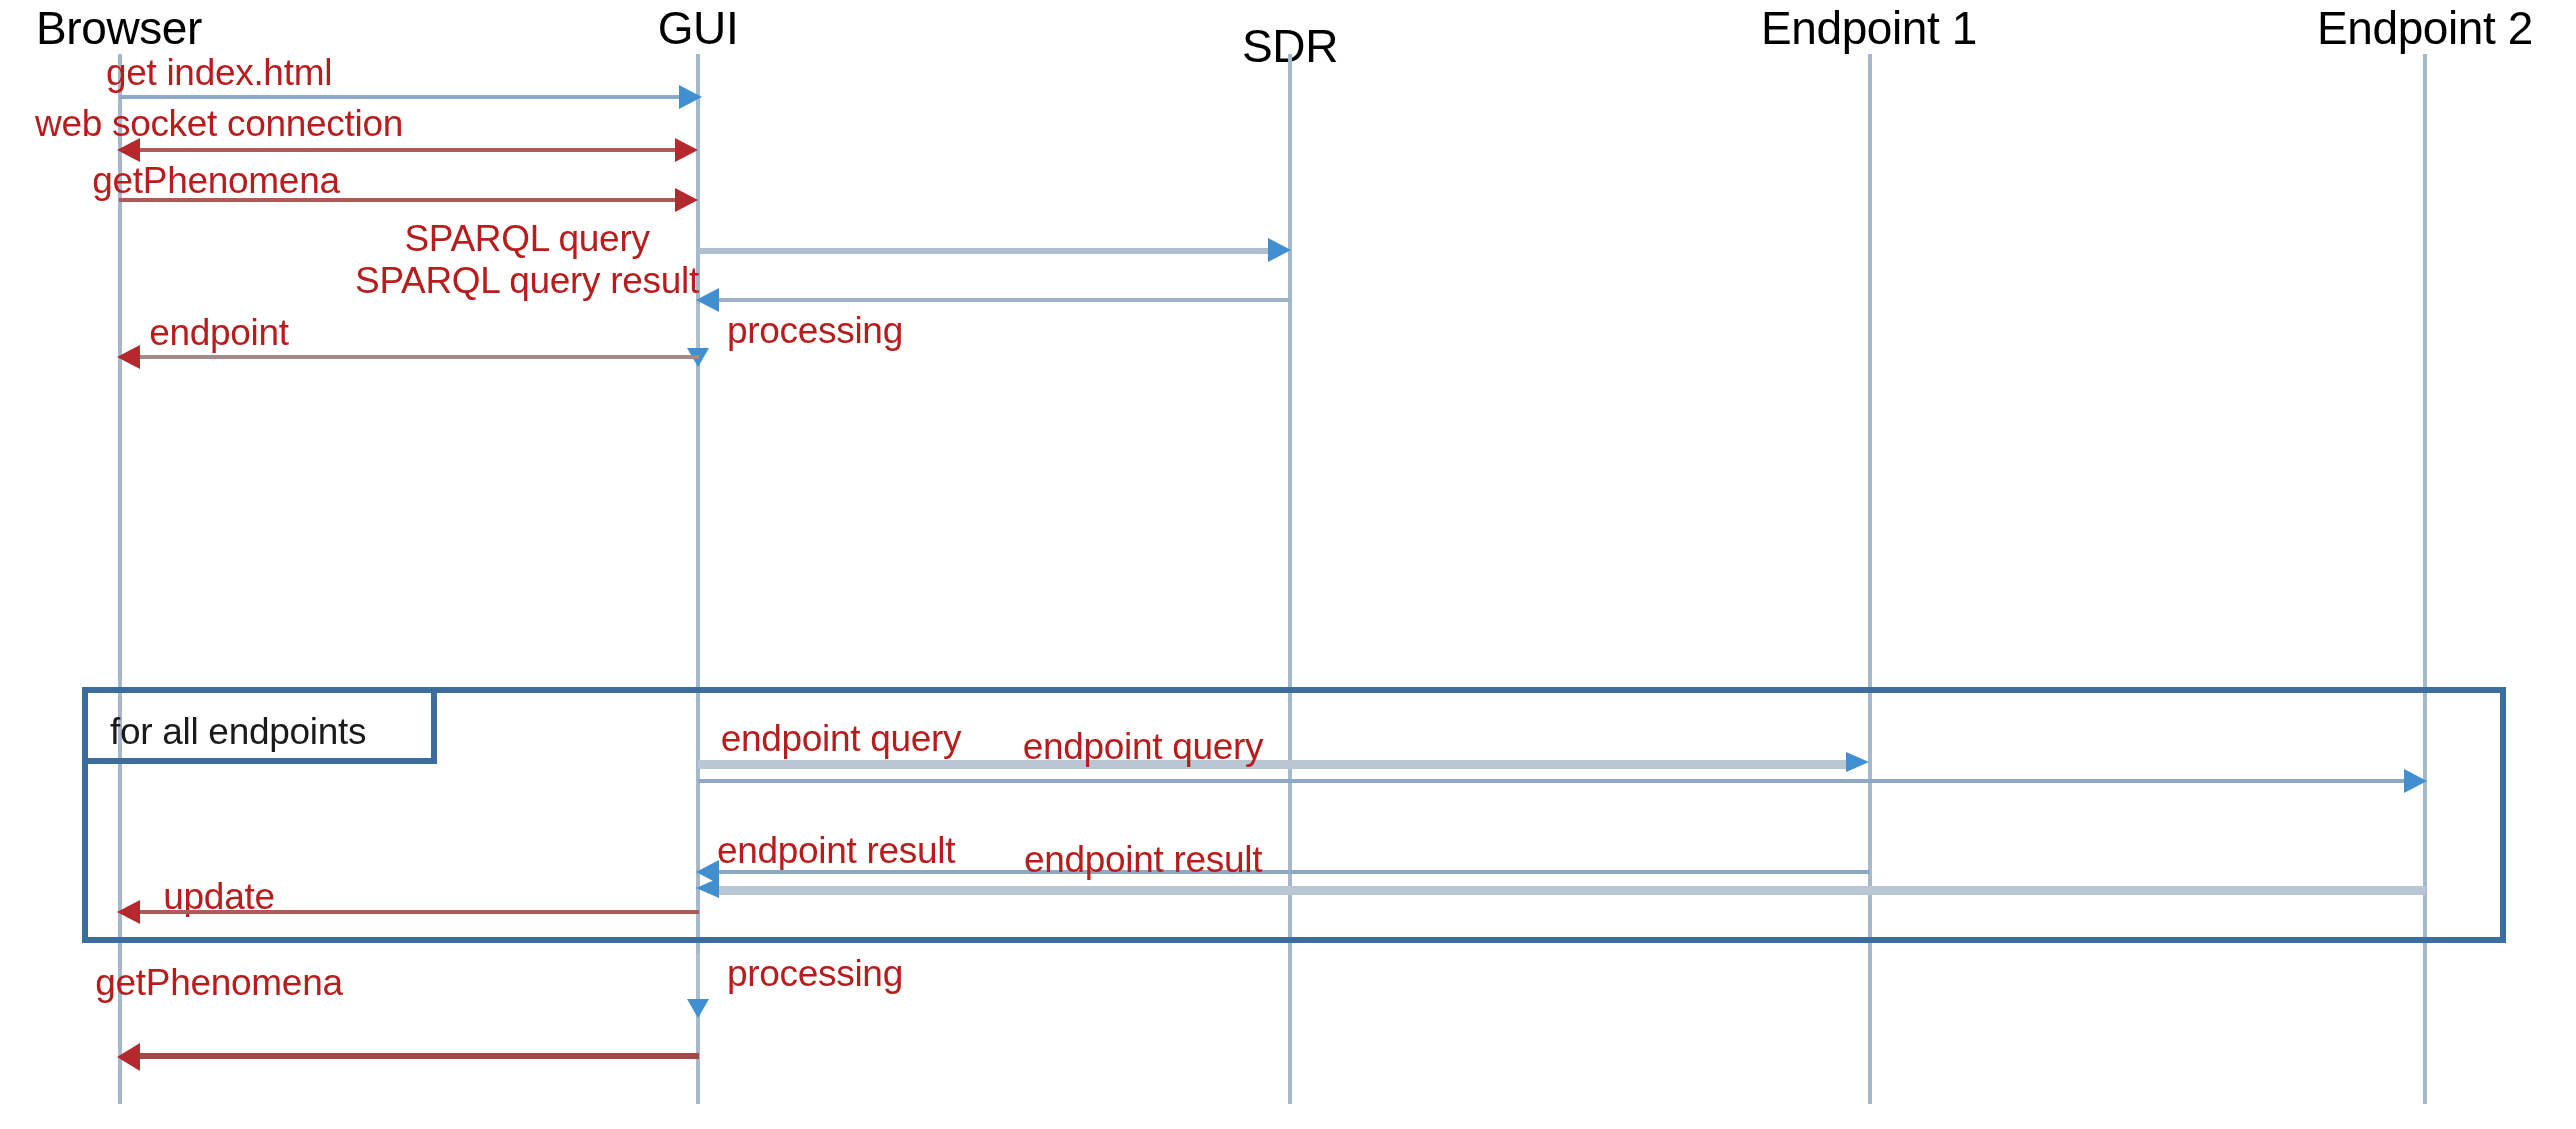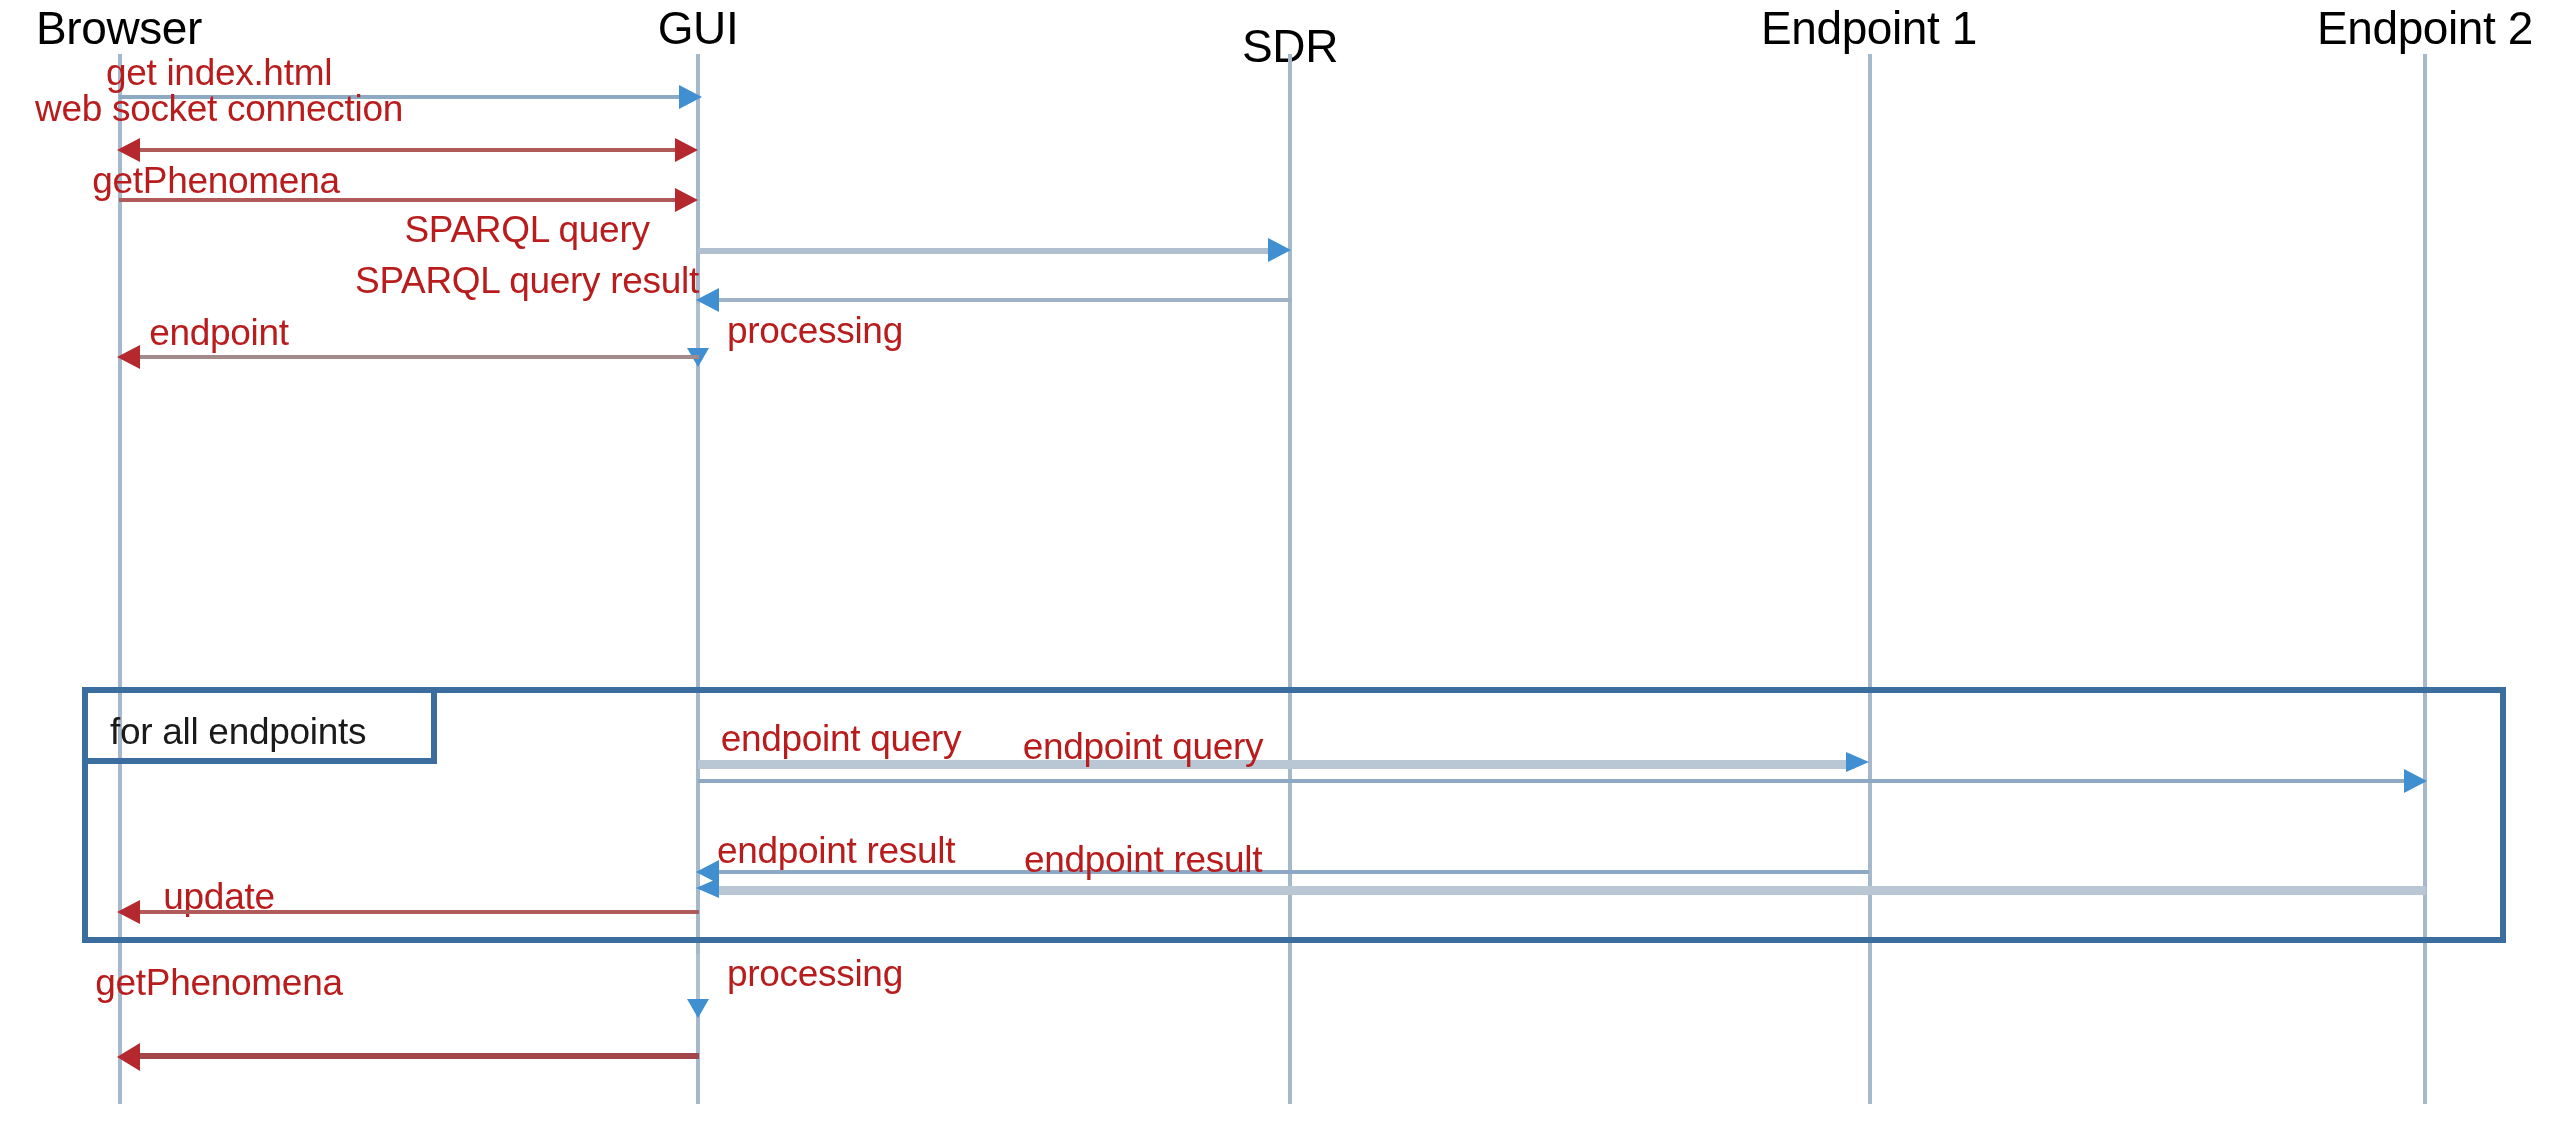--- a/index.html
+++ b/index.html
@@ -116,34 +116,34 @@
   <div class="lifeline" style="left:1288px; top:54px; height:1050px;"></div>
   <div class="lifeline" style="left:1868px; top:54px; height:1050px;"></div>
   <div class="lifeline" style="left:2423px; top:54px; height:1050px;"></div>
 
   <div class="msg-label" style="left:219px; top:54px;">get index.html</div>
   <div class="arrow" style="left:119px; top:95px; width:580px;">
     <div class="shaft" style="width:566px; background:#8ea9c4; height:4.4px;"></div>
     <div class="head head-right" style="left:560px; top:-9.7px; border-left:23px solid #3f8fd1;"></div>
   </div>
 
-  <div class="msg-label" style="left:219px; top:90px;">web socket connection</div>
+  <div class="msg-label" style="left:219px; top:105px;">web socket connection</div>
   <div class="arrow" style="left:119px; top:148px; width:580px;">
     <div class="shaft" style="left:19.3px; width:540px; background:#b05a5a; height:4.4px;"></div>
     <div class="head head-left" style="left:-1.8px; top:-9.7px; border-right:23px solid #b4282e;"></div>
     <div class="head head-right" style="left:556px; top:-9.7px; border-left:23px solid #b4282e;"></div>
   </div>
 
   <div class="msg-label" style="left:216px; top:162px;">getPhenomena</div>
   <div class="arrow" style="left:119px; top:198px; width:580px;">
     <div class="shaft" style="width:562px; background:#b05a5a; height:4.4px;"></div>
     <div class="head head-right" style="left:556px; top:-9.7px; border-left:23px solid #b4282e;"></div>
   </div>
 
-  <div class="msg-label" style="left:527px; top:211px;">SPARQL query</div>
+  <div class="msg-label" style="left:527px; top:220px;">SPARQL query</div>
   <div class="arrow" style="left:698px; top:248px; width:595px;">
     <div class="shaft" style="width:575px; background:#b0bfd0; height:6.1px;"></div>
     <div class="head head-right" style="left:570px; top:-9.7px; border-left:23px solid #3f8fd1;"></div>
   </div>
 
   <div class="msg-label" style="left:527px; top:262px;">SPARQL query result</div>
   <div class="arrow" style="left:698px; top:298px; width:595px;">
     <div class="shaft" style="left:19.3px; width:575px; background:#9fb2c6; height:4.4px;"></div>
     <div class="head head-left" style="left:-1.8px; top:-9.7px; border-right:23px solid #3f8fd1;"></div>
   </div>

